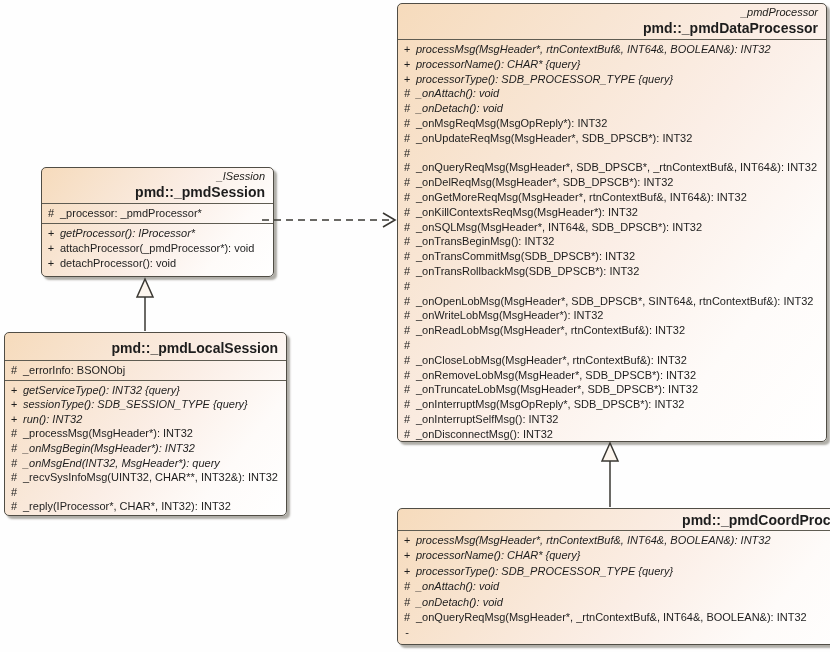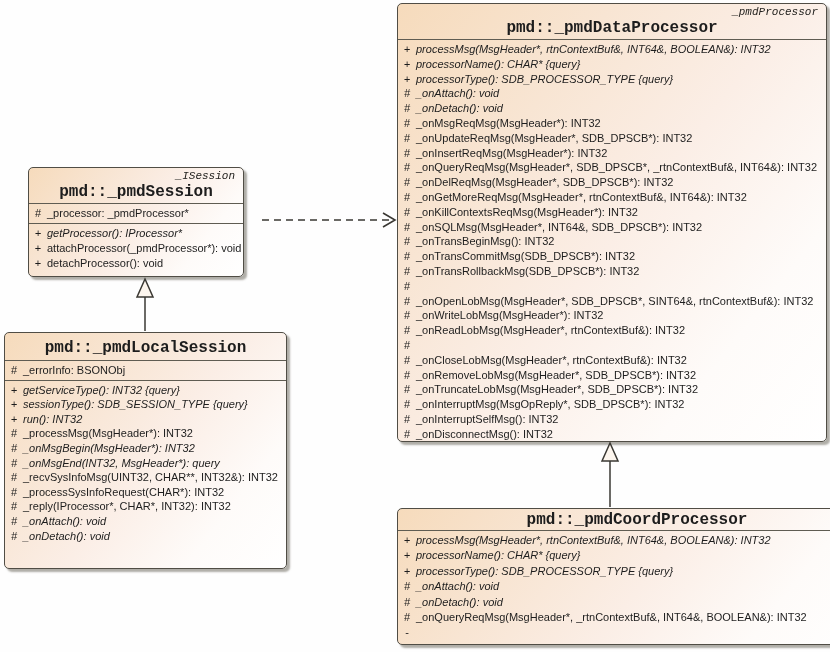--- a/index.html
+++ b/index.html
@@ -10,24 +10,24 @@
     position:absolute;
     box-sizing:border-box;
     border:1.4px solid #504d45;
     border-radius:5px;
     background:linear-gradient(128deg, #f6dbbc 0%, #f8e5d3 28%, #fbeee6 52%, #fefbf9 78%, #ffffff 100%);
     box-shadow:3px 3px 2px rgba(148,145,138,0.75);
     color:#1d1d1d;
     overflow:hidden;
   }
 
-  .hdr { padding:2px 8px 0;font-family:Liberation Mono, monospace; }
+  .hdr { padding:2px 8px 0; }
   .parent-label { text-align:right; font-style:italic; font-size:11px; line-height:13px; height:13px; color:#23221f; }
   .parent-label:empty { display:none; }
-  .title { text-align:center; font-weight:bold; font-size:16px; line-height:16px; padding:1px 0 3px; }
+  .title { text-align:right; font-weight:bold; font-size:14px; line-height:16px; padding:1px 0 3px; }
   .no-parent .title { padding:5px 0 4px; }
 
   .compartment { border-top:1px solid #5f5c52; padding:2px 0; }
 
   .member { display:flex; font-size:11px; height:var(--rh,15px); line-height:var(--rh,15px); white-space:nowrap; }
   .member .vis { flex:0 0 18px; text-align:center; }
   .member.it { font-style:italic; }
 
   .b-data  { --rh:14.8px; }
   .b-session { --rh:15px; }
@@ -65,29 +65,28 @@
         <div class="member it">
           <span class="vis">#</span>
           <span class="sig">_onAttach(): void</span>
         </div>
         <div class="member it">
           <span class="vis">#</span>
           <span class="sig">_onDetach(): void</span>
         </div>
         <div class="member">
           <span class="vis">#</span>
-          <span class="sig">_onMsgReqMsg(MsgHeader*): INT32</span>
+          <span class="sig">_onMsgReqMsg(MsgOpReply*): INT32</span>
         </div>
         <div class="member">
           <span class="vis">#</span>
           <span class="sig">_onUpdateReqMsg(MsgHeader*, SDB_DPSCB*): INT32</span>
         </div>
         <div class="member">
           <span class="vis">#</span>
-          <span class="sig">_onInsertReqMsg(MsgHeader*): INT32</span>
         </div>
         <div class="member">
           <span class="vis">#</span>
           <span class="sig">_onQueryReqMsg(MsgHeader*, SDB_DPSCB*, _rtnContextBuf&amp;, INT64&amp;): INT32</span>
         </div>
         <div class="member">
           <span class="vis">#</span>
           <span class="sig">_onDelReqMsg(MsgHeader*, SDB_DPSCB*): INT32</span>
         </div>
         <div class="member">
@@ -152,21 +151,21 @@
           <span class="vis">#</span>
           <span class="sig">_onInterruptSelfMsg(): INT32</span>
         </div>
         <div class="member">
           <span class="vis">#</span>
           <span class="sig">_onDisconnectMsg(): INT32</span>
         </div>
       </div>
   </div>
 
-  <div class="uml-class b-session" style="left:28px; top:167px; width:216px; height:110px;">
+  <div class="uml-class b-session" style="left:41px; top:167px; width:233px; height:110px;">
     <div class="hdr">
       <div class="parent-label">_ISession</div>
       <div class="title">pmd::_pmdSession</div>
     </div>
     <div class="compartment">
         <div class="member">
           <span class="vis">#</span>
           <span class="sig">_processor: _pmdProcessor*</span>
         </div>
       </div>
@@ -179,21 +178,21 @@
           <span class="vis">+</span>
           <span class="sig">attachProcessor(_pmdProcessor*): void</span>
         </div>
         <div class="member">
           <span class="vis">+</span>
           <span class="sig">detachProcessor(): void</span>
         </div>
       </div>
   </div>
 
-  <div class="uml-class b-local no-parent" style="left:4px; top:332px; width:283px; height:237px;">
+  <div class="uml-class b-local no-parent" style="left:4px; top:332px; width:283px; height:184px;">
     <div class="hdr">
 
       <div class="title">pmd::_pmdLocalSession</div>
     </div>
     <div class="compartment">
         <div class="member">
           <span class="vis">#</span>
           <span class="sig">_errorInfo: BSONObj</span>
         </div>
       </div>
@@ -221,21 +220,20 @@
         <div class="member it">
           <span class="vis">#</span>
           <span class="sig">_onMsgEnd(INT32, MsgHeader*): query</span>
         </div>
         <div class="member">
           <span class="vis">#</span>
           <span class="sig">_recvSysInfoMsg(UINT32, CHAR**, INT32&amp;): INT32</span>
         </div>
         <div class="member">
           <span class="vis">#</span>
-          <span class="sig">_processSysInfoRequest(CHAR*): INT32</span>
         </div>
         <div class="member">
           <span class="vis">#</span>
           <span class="sig">_reply(IProcessor*, CHAR*, INT32): INT32</span>
         </div>
         <div class="member it">
           <span class="vis">#</span>
           <span class="sig">_onAttach(): void</span>
         </div>
         <div class="member it">

